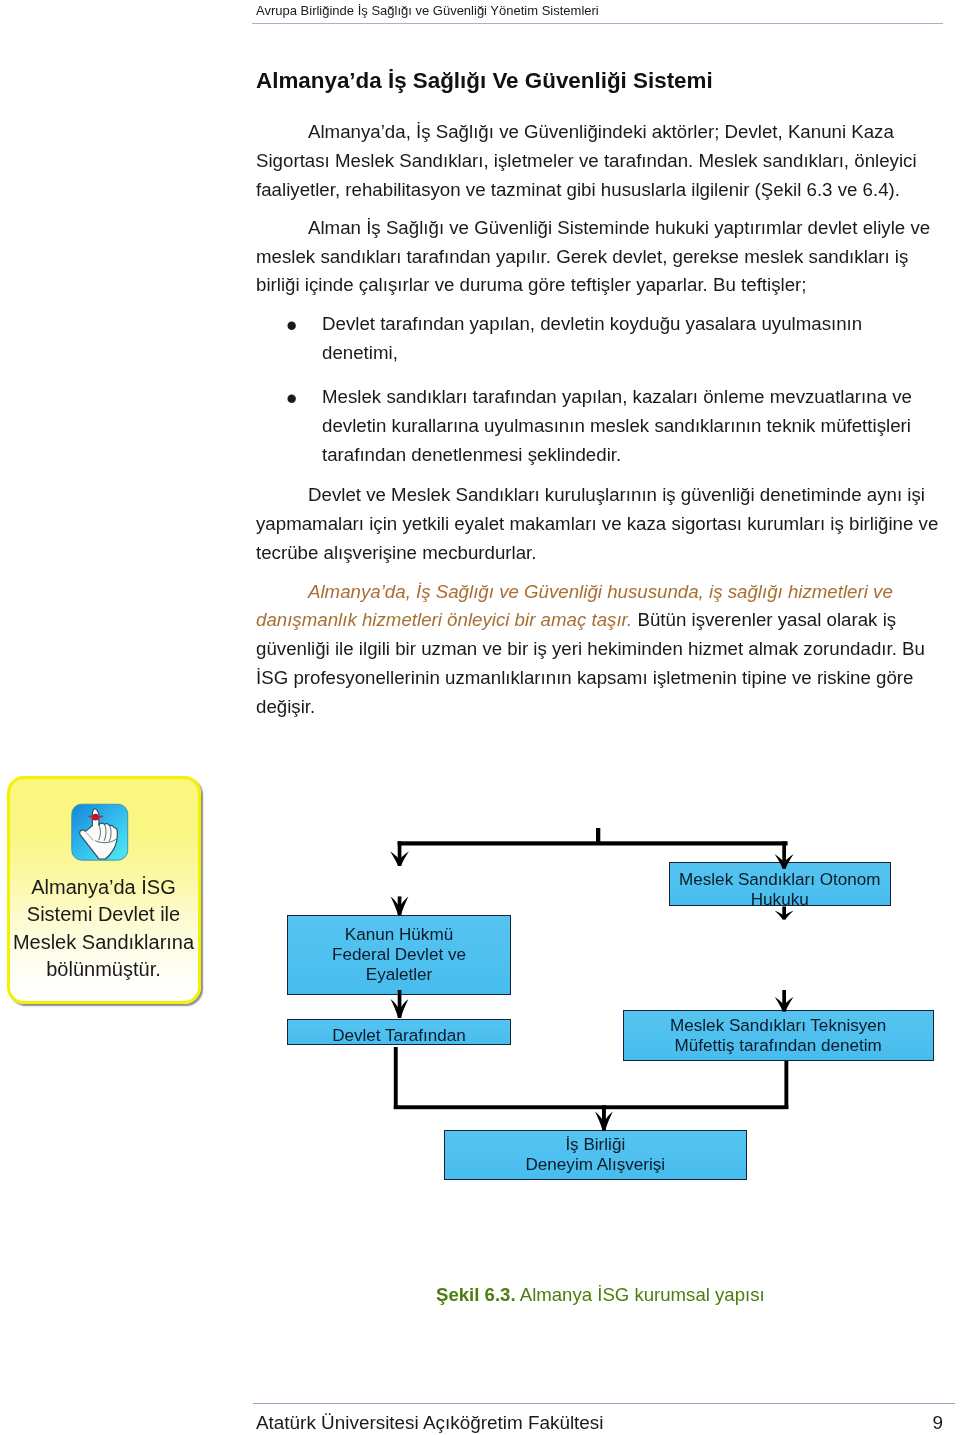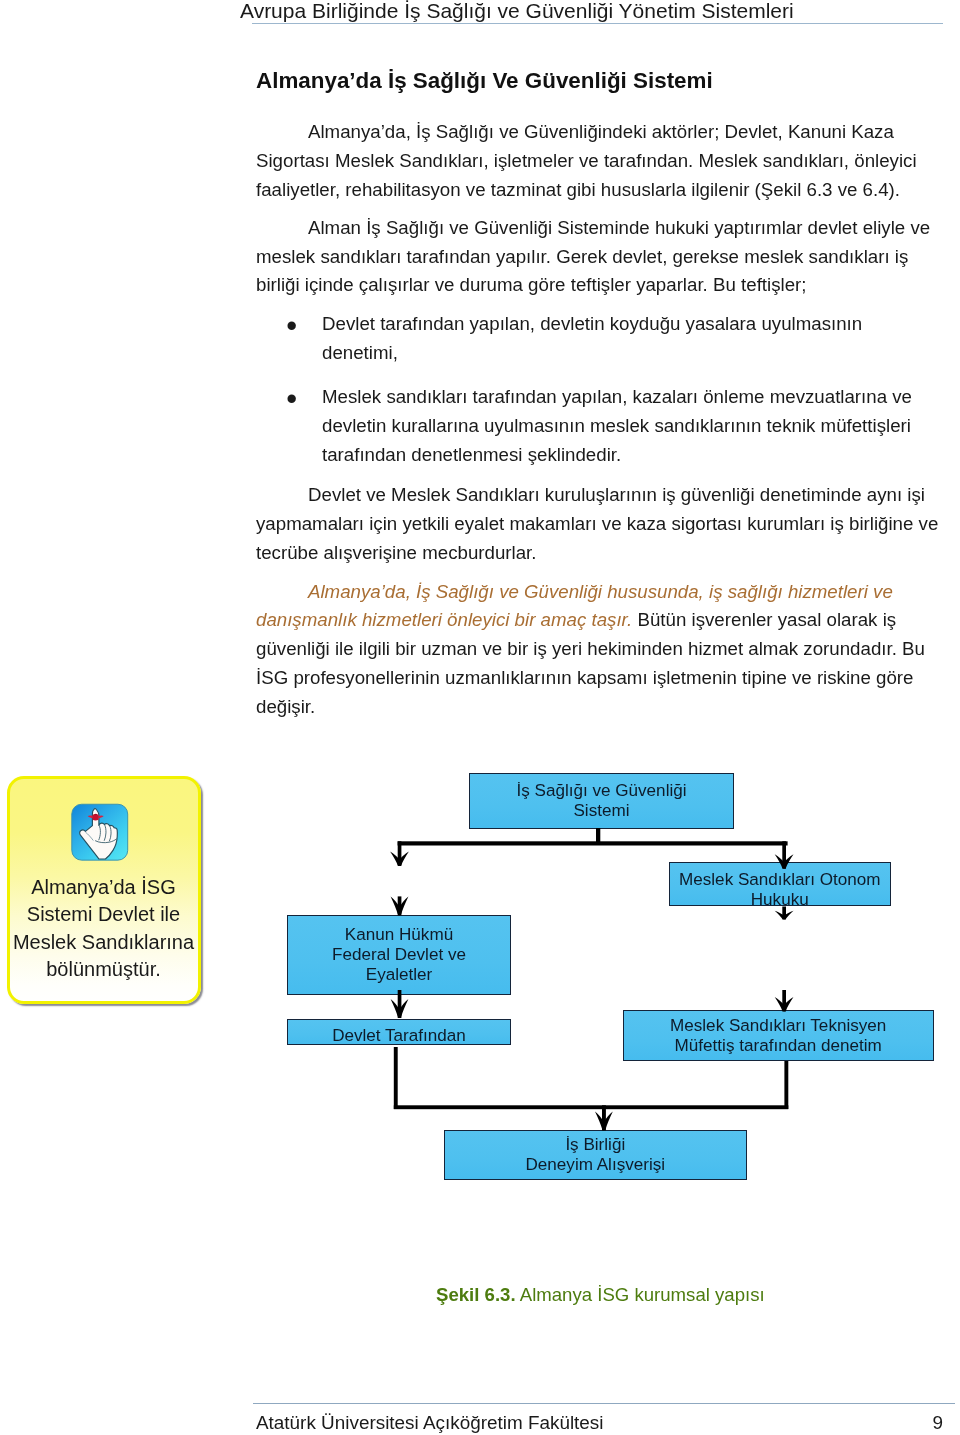--- a/index.html
+++ b/index.html
@@ -1,22 +1,22 @@
 <!DOCTYPE html>
 <html lang="tr"><head>
 <meta charset="utf-8">
 <title>Almanya'da İş Sağlığı Ve Güvenliği Sistemi</title>
 <style>
   html,body{margin:0;padding:0;}
   body{width:960px;height:1435px;background:#ffffff;font-family:"Liberation Sans",sans-serif;color:#1a1a1a;-webkit-font-smoothing:antialiased;}
   .page{position:relative;width:960px;height:1435px;overflow:hidden;background:#fff;}
 
   
-  .run-head{position:absolute;left:240px;top:-1px;text-align:left;white-space:nowrap;
-    font-size:21px;line-height:24px;color:#1a1a1a;}
+  .run-head{position:absolute;left:256px;top:-1px;text-align:left;white-space:nowrap;
+    font-size:13px;line-height:24px;color:#1a1a1a;}
   .head-rule{position:absolute;left:252px;top:23px;width:691px;height:0;
     border-top:1.6px solid #9DB7CE;}
 
   
   .doc-title{position:absolute;left:256px;top:67px;margin:0;font-size:22.4px;font-weight:bold;
     line-height:28px;color:#111;white-space:nowrap;}
 
   
   .col{position:absolute;left:256px;top:0;width:674px;}
   p.para{margin:0;font-size:18.7px;line-height:28.8px;text-align:left;color:#1a1a1a;}
@@ -180,24 +180,20 @@
         <rect x="782.3" y="990" width="3.7" height="21.5"></rect>
         <use href="#arrowDown" x="784.1" y="1011.5"></use>
 
         <rect x="393.8" y="1047" width="3.9" height="62"></rect>
         <rect x="784.4" y="1061" width="3.9" height="48"></rect>
         <rect x="393.8" y="1105.3" width="394.5" height="3.9"></rect>
         <rect x="602.0" y="1105.3" width="3.9" height="25.2"></rect>
         <use href="#arrowDownTall" x="603.9" y="1130.5"></use>
       </g>
     </svg>
-    <div class="dbox" style="left:469px;top:773px;width:265px;height:56px;">
-        <span>İş Sağlığı ve Güvenliği
-Sistemi</span>
-      </div>
     <div class="dbox clip" style="left:668.5px;top:861.6px;width:222.5px;height:44.5px;align-items:flex-start;padding-top:7.5px;">
         <span>Meslek Sandıkları Otonom
 Hukuku</span>
       </div>
     <div class="dbox" style="left:287px;top:915px;width:224px;height:80px;justify-content:center;">
         <span>Kanun Hükmü
 Federal Devlet ve
 Eyaletler</span>
       </div>
     <div class="dbox" style="left:287px;top:1018.7px;width:224px;height:26.1px;padding-top:8px;">

